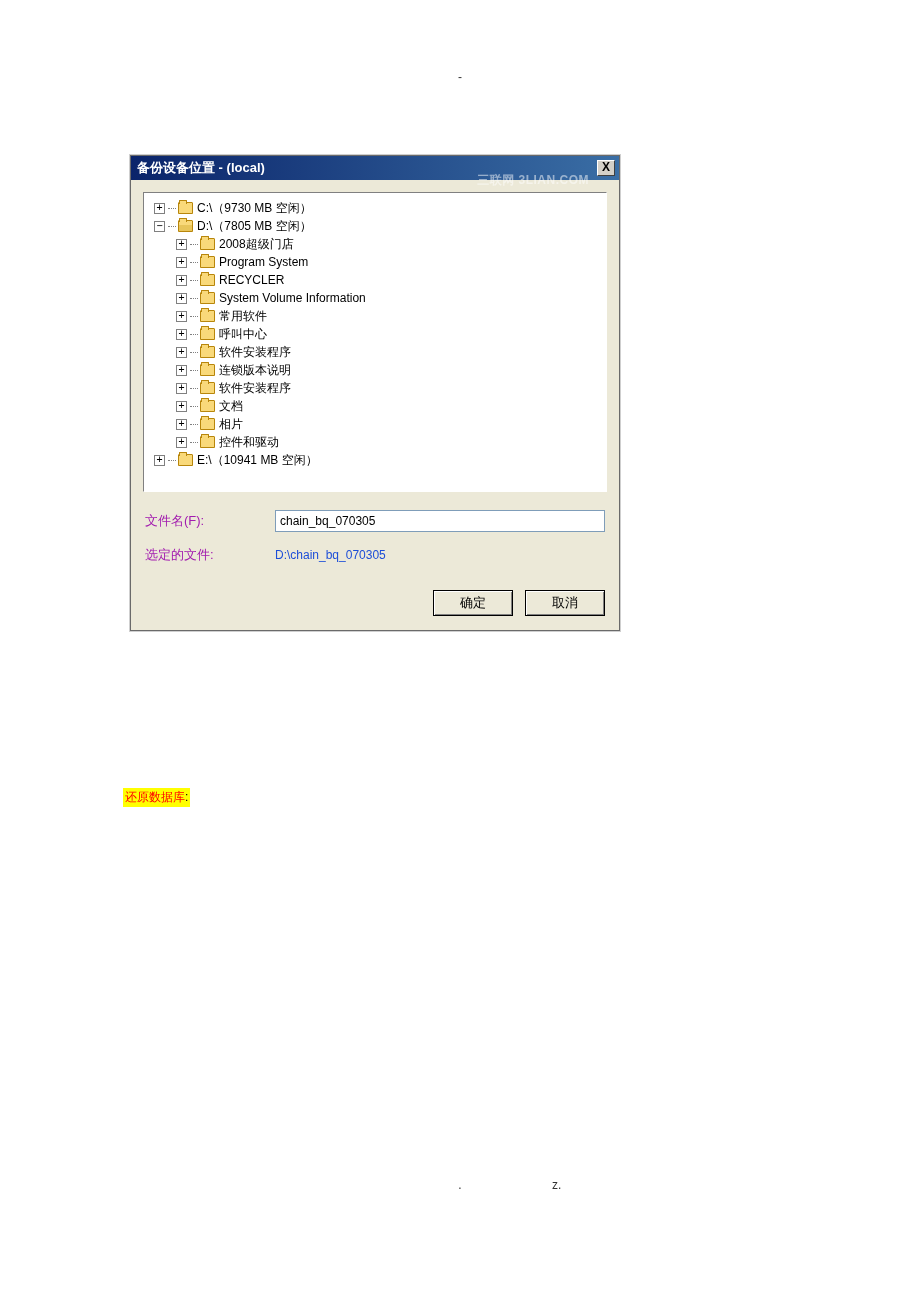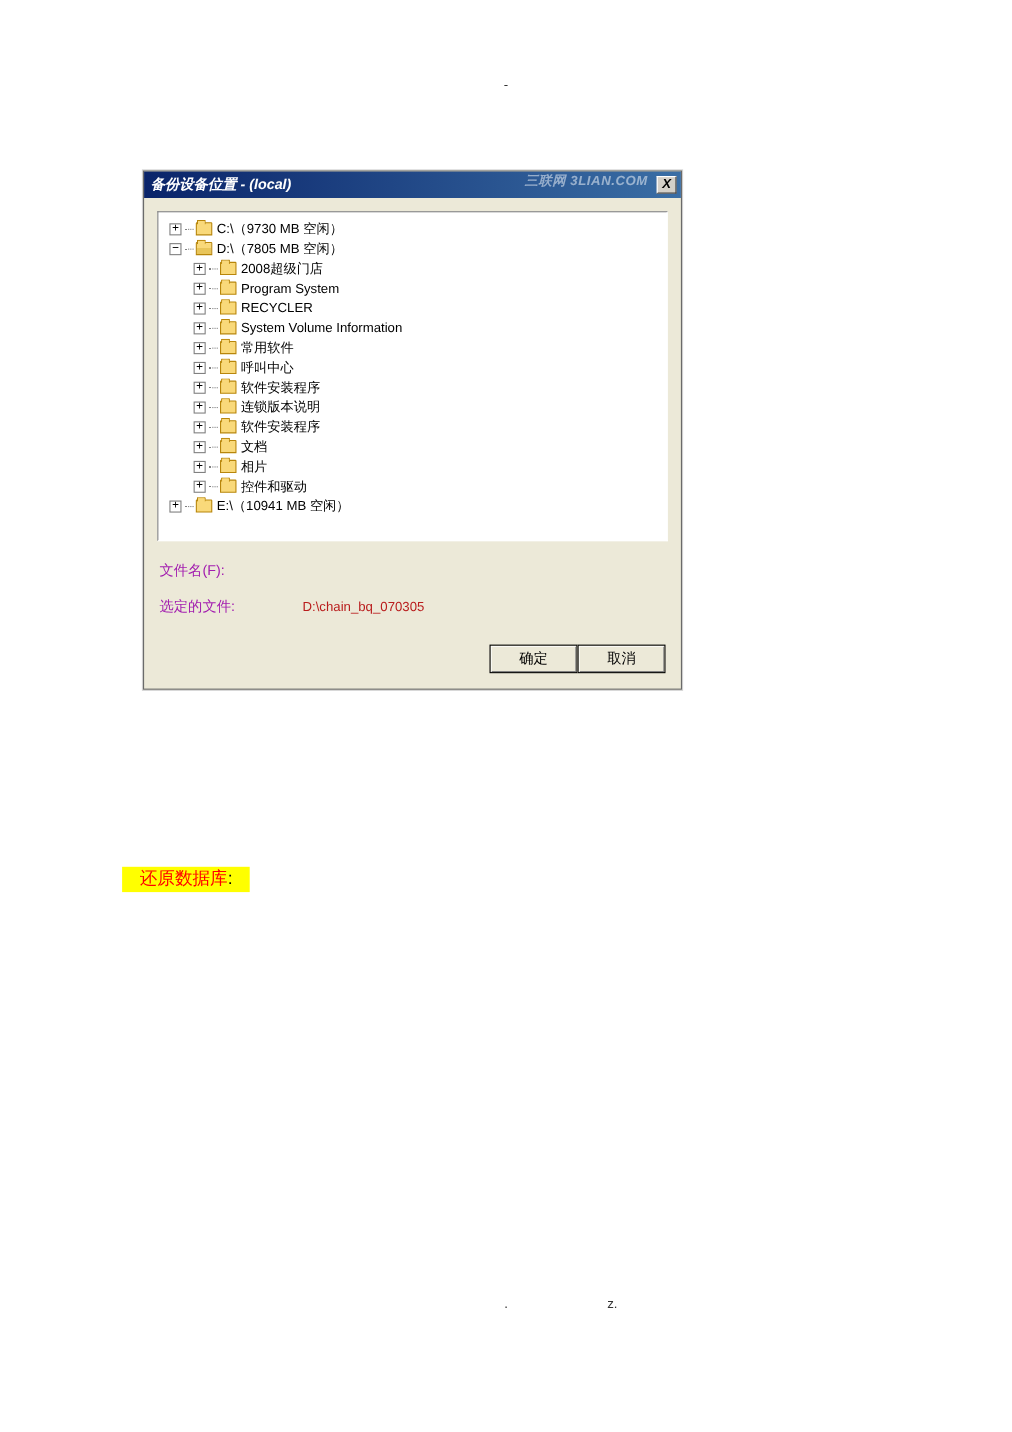--- a/index.html
+++ b/index.html
@@ -30,27 +30,26 @@
     .titlebar {
       background: linear-gradient(to right, #0a246a, #3a6ea5);
       color: #fff;
       height: 24px;
       display: flex;
       align-items: center;
       padding: 0 4px 0 6px;
       font-size: 13px;
       font-weight: bold;
       position: relative;
-      font-style: italic;
     }
     .titlebar-text { flex: 0 0 auto; }
     .watermark {
       position: absolute;
       right: 30px;
-      top: 0;
+      top: 16px;
       color: rgba(255,255,255,0.5);
       font-size: 12px;
       font-weight: bold;
       letter-spacing: 0.5px;
     }
     .close-btn {
       width: 18px;
       height: 16px;
       background: #d4d0c8;
       border: 1px solid #fff;
@@ -151,45 +150,46 @@
       flex: 1;
       height: 22px;
       border: 1px solid #7f9db9;
       background: #fff;
       padding: 0 4px;
       font-size: 12px;
       font-family: inherit;
     }
     .selected-path {
       font-size: 12px;
-      color: #b91c1c;
+      color: #1d4ed8;
     }
     .button-row {
       display: flex;
       justify-content: flex-end;
+      gap: 12px;
       margin-top: 26px;
     }
     .win-button {
       width: 80px;
       height: 26px;
       background: #ece9d8;
       border: 1px solid #000;
       box-shadow: inset 1px 1px 0 #fff, inset -1px -1px 0 #808080;
       font-size: 13px;
       cursor: pointer;
       font-family: inherit;
     }
     .highlight-text {
       position: absolute;
-      left: 111px;
+      left: 123px;
       top: 788px;
       background: #ffff00;
       color: #ff0000;
-      font-size: 16px;
-      padding: 1px 16px;
+      font-size: 12px;
+      padding: 1px 2px;
       font-weight: normal;
     }
     .highlight-text .colon { color: #000; }
     .footer {
       position: absolute;
       bottom: 110px;
       left: 0;
       width: 100%;
       text-align: center;
       font-size: 12px;
@@ -308,20 +308,21 @@
       <span class="expander">+</span>
       <span class="hconn"></span>
       <span class="folder-icon"></span>
       <span class="node-label">E:\（10941 MB 空闲）</span>
     </div>
   </div>
 
   <div class="form-area">
     <div class="form-row">
       <span class="form-label">文件名(F):</span>
+      <input class="text-input" type="text" value="chain_bq_070305" style="">
     </div>
     <div class="form-row">
       <span class="form-label">选定的文件:</span>
       <span class="selected-path">D:\chain_bq_070305</span>
     </div>
     <div class="button-row">
       <button class="win-button">确定</button>
       <button class="win-button">取消</button>
     </div>
   </div>

